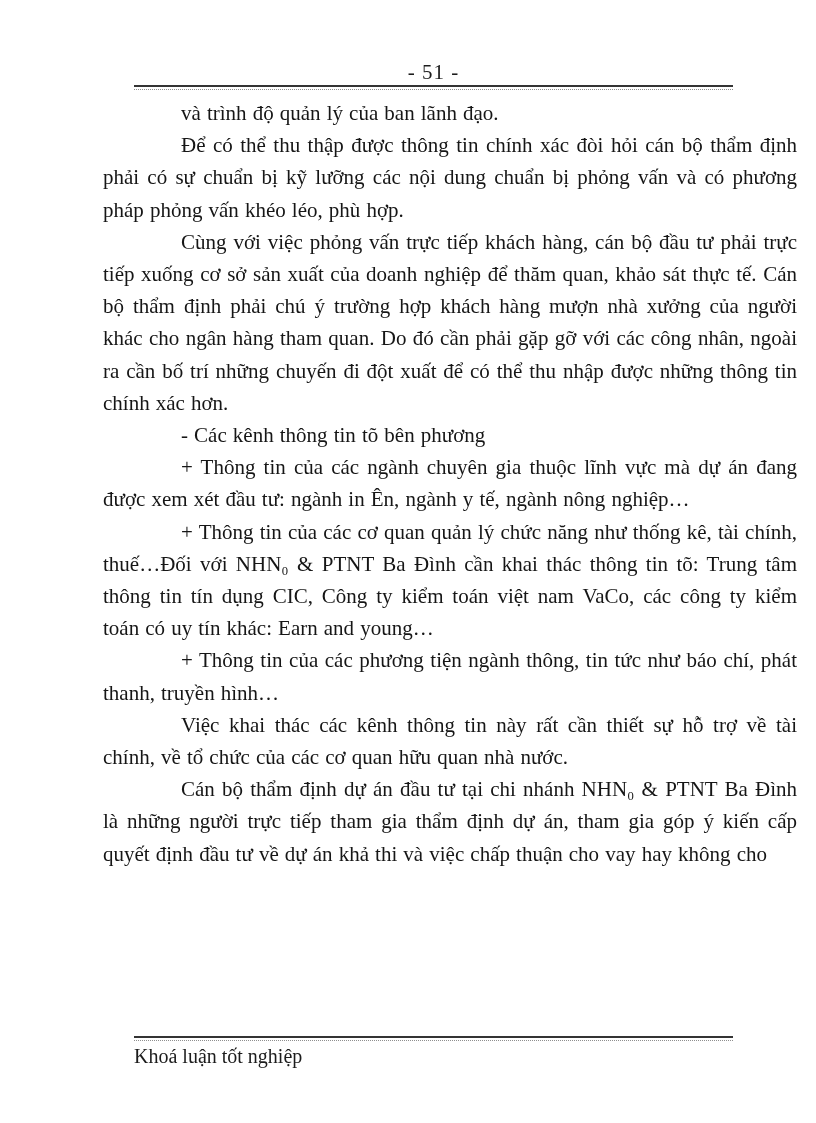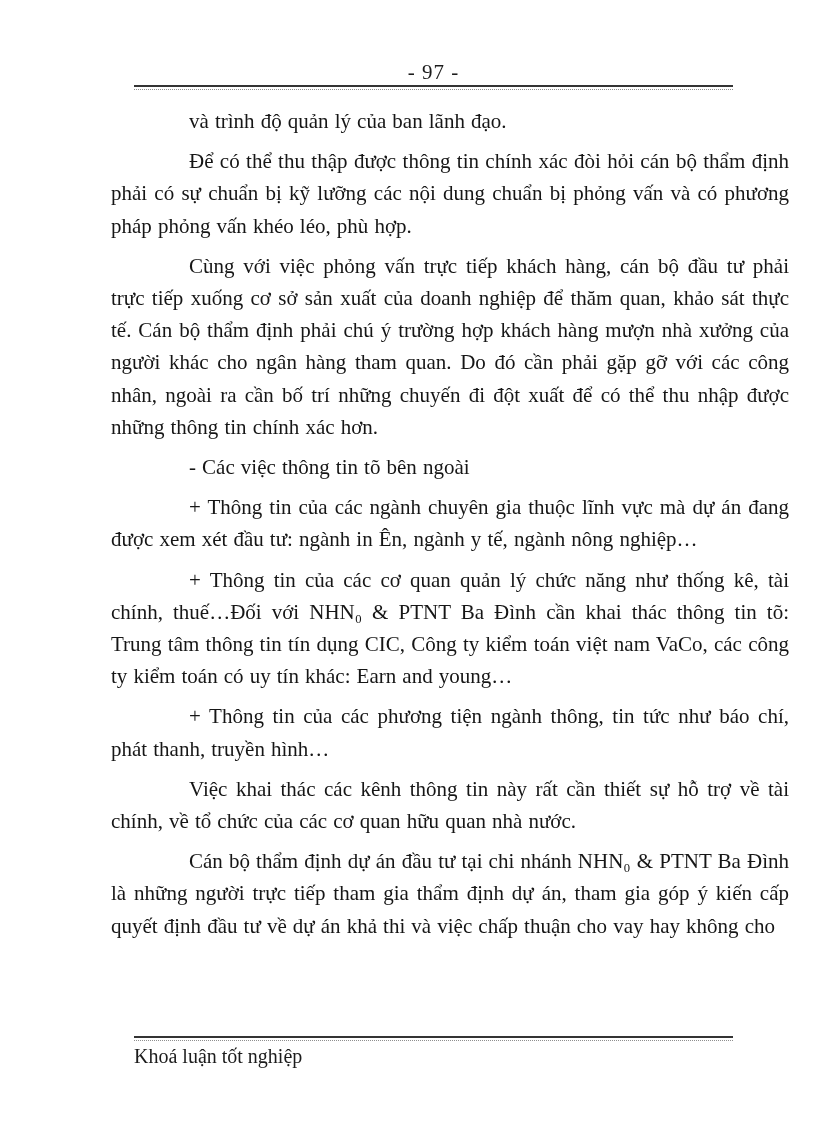--- a/index.html
+++ b/index.html
@@ -43,21 +43,21 @@
   .page-body {
     position: absolute;
     top: 97px;
     left: 103px;
     width: 694px;
     font-size: 21px;
     line-height: 32.2px;
     text-align: justify;
   }
   .page-body p {
-    margin: 8px;
+    margin: 0;
     padding: 0;
     text-indent: 78px;
     word-spacing: 0.04em;
     font-family: Liberation Serif, serif;
   }
   .page-body p.heading {
     font-weight: bold;
     font-style: italic;
   }
   
@@ -77,29 +77,29 @@
     line-height: 24px;
     color: #1c1c1c;
   }
 </style>
 </head>
 <body>
 
 <div class="page">
 
   <div class="page-header">
-    <span class="page-number">- 97 -</span>
+    <span class="page-number">- 51 -</span>
     <div class="rule header-rule"></div>
   </div>
 
   <div class="page-body">
     <p>và trình độ quản lý của ban lãnh đạo.</p>
     <p>Để có thể thu thập được thông tin chính xác đòi hỏi cán bộ thẩm định phải có sự chuẩn bị kỹ lưỡng các nội dung chuẩn bị phỏng vấn và có phương pháp phỏng vấn khéo léo, phù hợp.</p>
     <p>Cùng với việc phỏng vấn trực tiếp khách hàng, cán bộ đầu tư phải trực tiếp xuống cơ sở sản xuất của doanh nghiệp để thăm quan, khảo sát thực tế. Cán bộ thẩm định phải chú ý trường hợp khách hàng mượn nhà xưởng của người khác cho ngân hàng tham quan. Do đó cần phải gặp gỡ với các công nhân, ngoài ra cần bố trí những chuyến đi đột xuất để có thể thu nhập được những thông tin chính xác hơn.</p>
-    <p>- Các việc thông tin tõ bên ngoài</p>
+    <p>- Các kênh thông tin tõ bên phương</p>
     <p>+ Thông tin của các ngành chuyên gia thuộc lĩnh vực mà dự án đang được xem xét đầu tư: ngành in Ên, ngành y tế, ngành nông nghiệp…</p>
     <p>+ Thông tin của các cơ quan quản lý chức năng như thống kê, tài chính, thuế…Đối với NHN₀ &amp; PTNT Ba Đình cần khai thác thông tin tõ: Trung tâm thông tin tín dụng CIC, Công ty kiểm toán việt nam VaCo, các công ty kiểm toán có uy tín khác: Earn and young…</p>
     <p>+ Thông tin của các phương tiện ngành thông, tin tức như báo chí, phát thanh, truyền hình…</p>
     <p>Việc khai thác các kênh thông tin này rất cần thiết sự hỗ trợ về tài chính, về tổ chức của các cơ quan hữu quan nhà nước.</p>
     <p>Cán bộ thẩm định dự án đầu tư tại chi nhánh NHN₀ &amp; PTNT Ba Đình là những người trực tiếp tham gia thẩm định dự án, tham gia góp ý kiến cấp quyết định đầu tư về dự án khả thi và việc chấp thuận cho vay hay không cho</p>
   </div>
 
   <div class="page-footer">
     <div class="rule footer-rule"></div>
     <span class="footer-title">Khoá luận tốt nghiệp</span>

